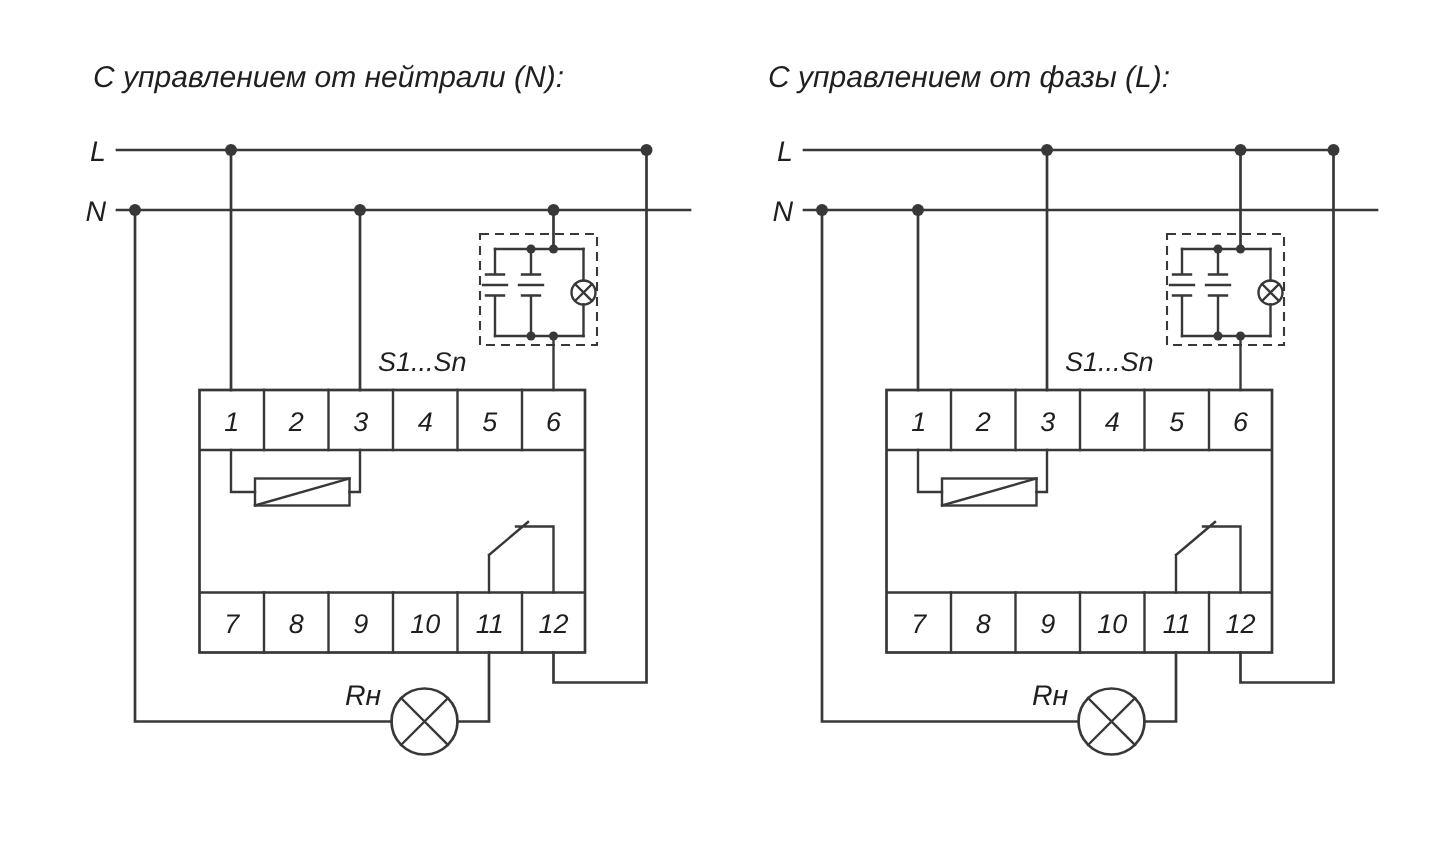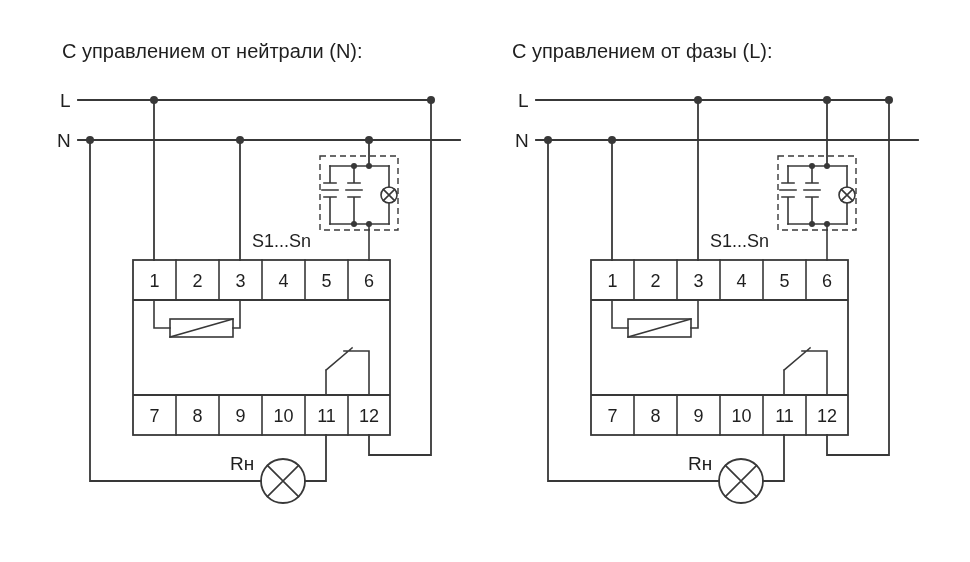--- a/index.html
+++ b/index.html
@@ -3,20 +3,21 @@
 <meta charset="utf-8">
 <style>
   html, body { margin: 0; padding: 0; background: #ffffff; }
   .stage {
     position: relative;
     width: 970px;
     height: 562px;
     background: #ffffff;
     font-family: "Liberation Sans", sans-serif;
     overflow: hidden;
+    font-style: italic;
   }
   svg { display: block; }
   .w    { stroke: #383838; stroke-width: 1.8; fill: none; stroke-linecap: square; }
   .thin { stroke: #383838; stroke-width: 1.6; fill: none; stroke-linecap: square; }
   .dash { stroke: #383838; stroke-width: 1.4; fill: none; stroke-dasharray: 6 4; }
   .dot  { fill: #383838; stroke: none; }
   .box  { stroke: #383838; stroke-width: 1.8; fill: none; }
   .t    { fill: #1f1f1f; }
   .title-t { font-size: 20px; }
   .line-t  { font-size: 19px; }

